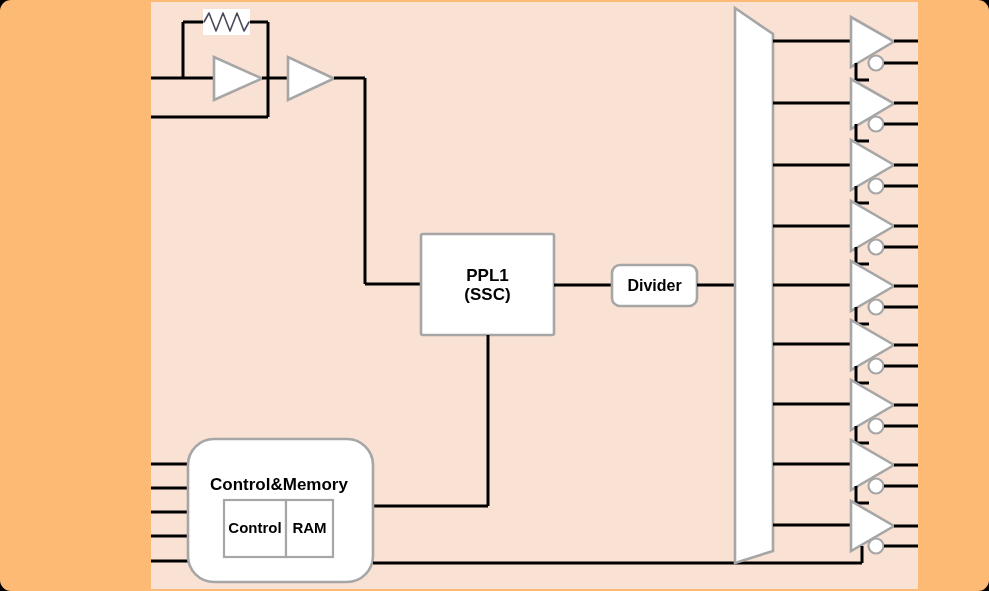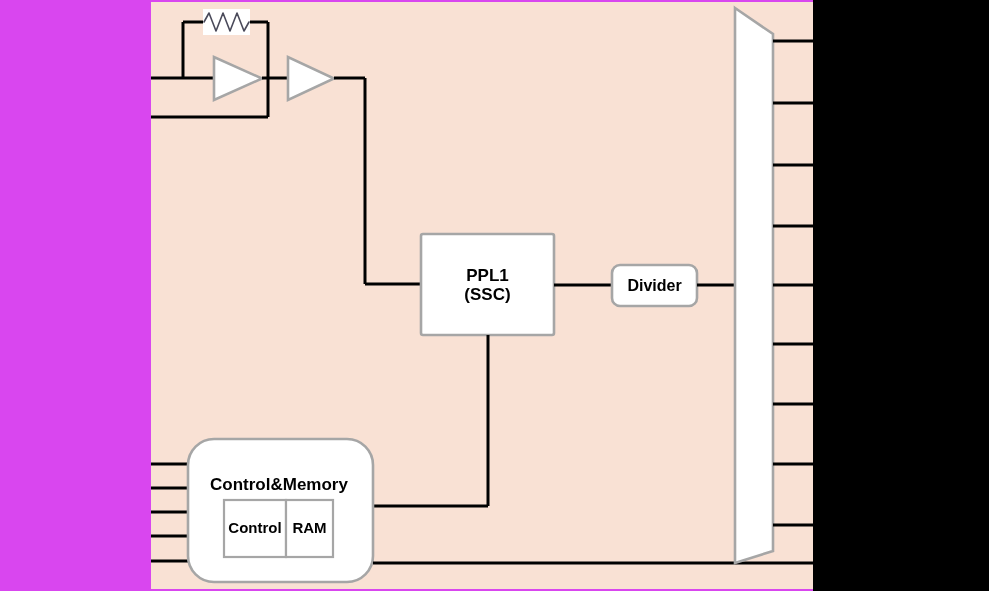--- a/index.html
+++ b/index.html
@@ -2,25 +2,26 @@
 <html><head>
 <meta charset="utf-8">
 <style>
   html, body {
     margin: 0;
     padding: 0;
     background: #000000;
   }
   #canvas {
     position: relative;
-    width: 813px;
+    width: 989px;
     height: 591px;
-    background: #d946ef;
+    background: #fdba74;
     overflow: hidden;
     font-family: "Liberation Sans", sans-serif;
+    border-radius: 11px;
   }
   #diagram-svg {
     position: absolute;
     left: 0;
     top: 0;
     width: 989px;
     height: 591px;
     display: block;
   }
   .blk-label {

